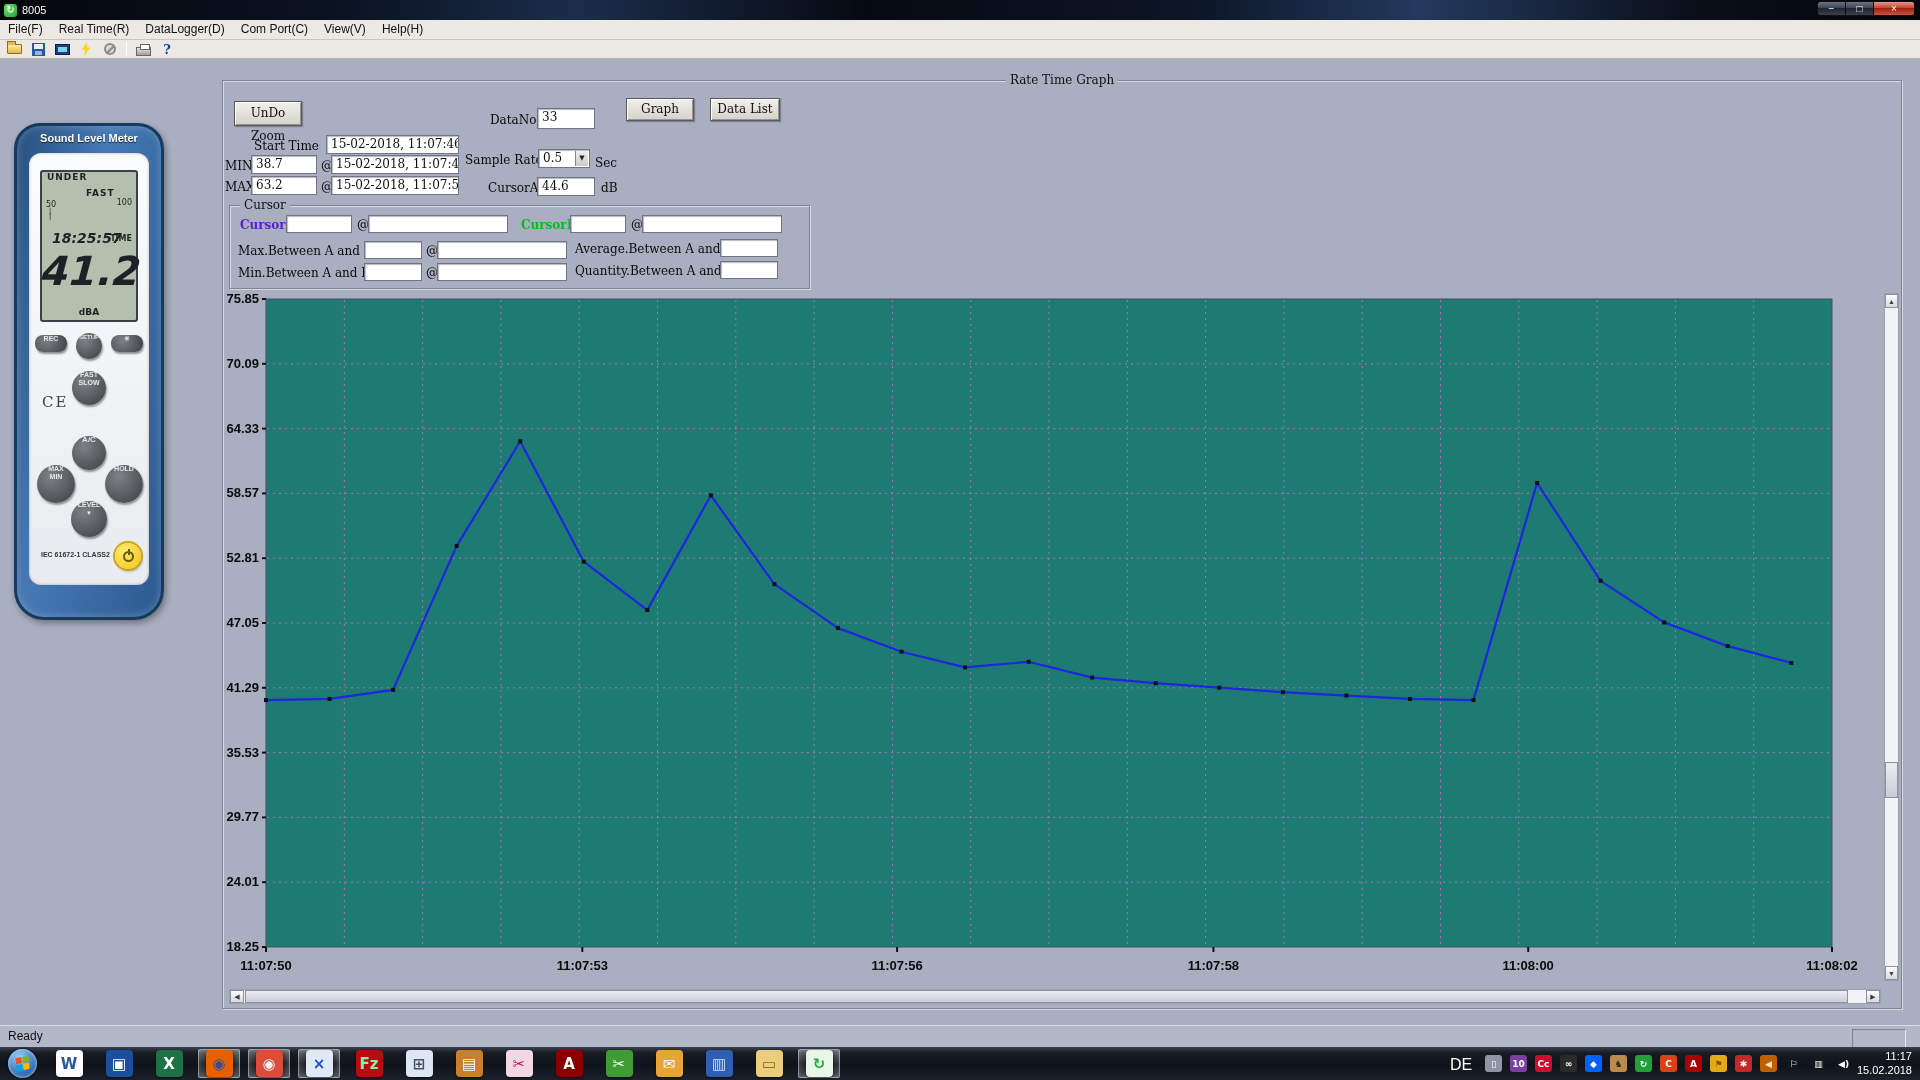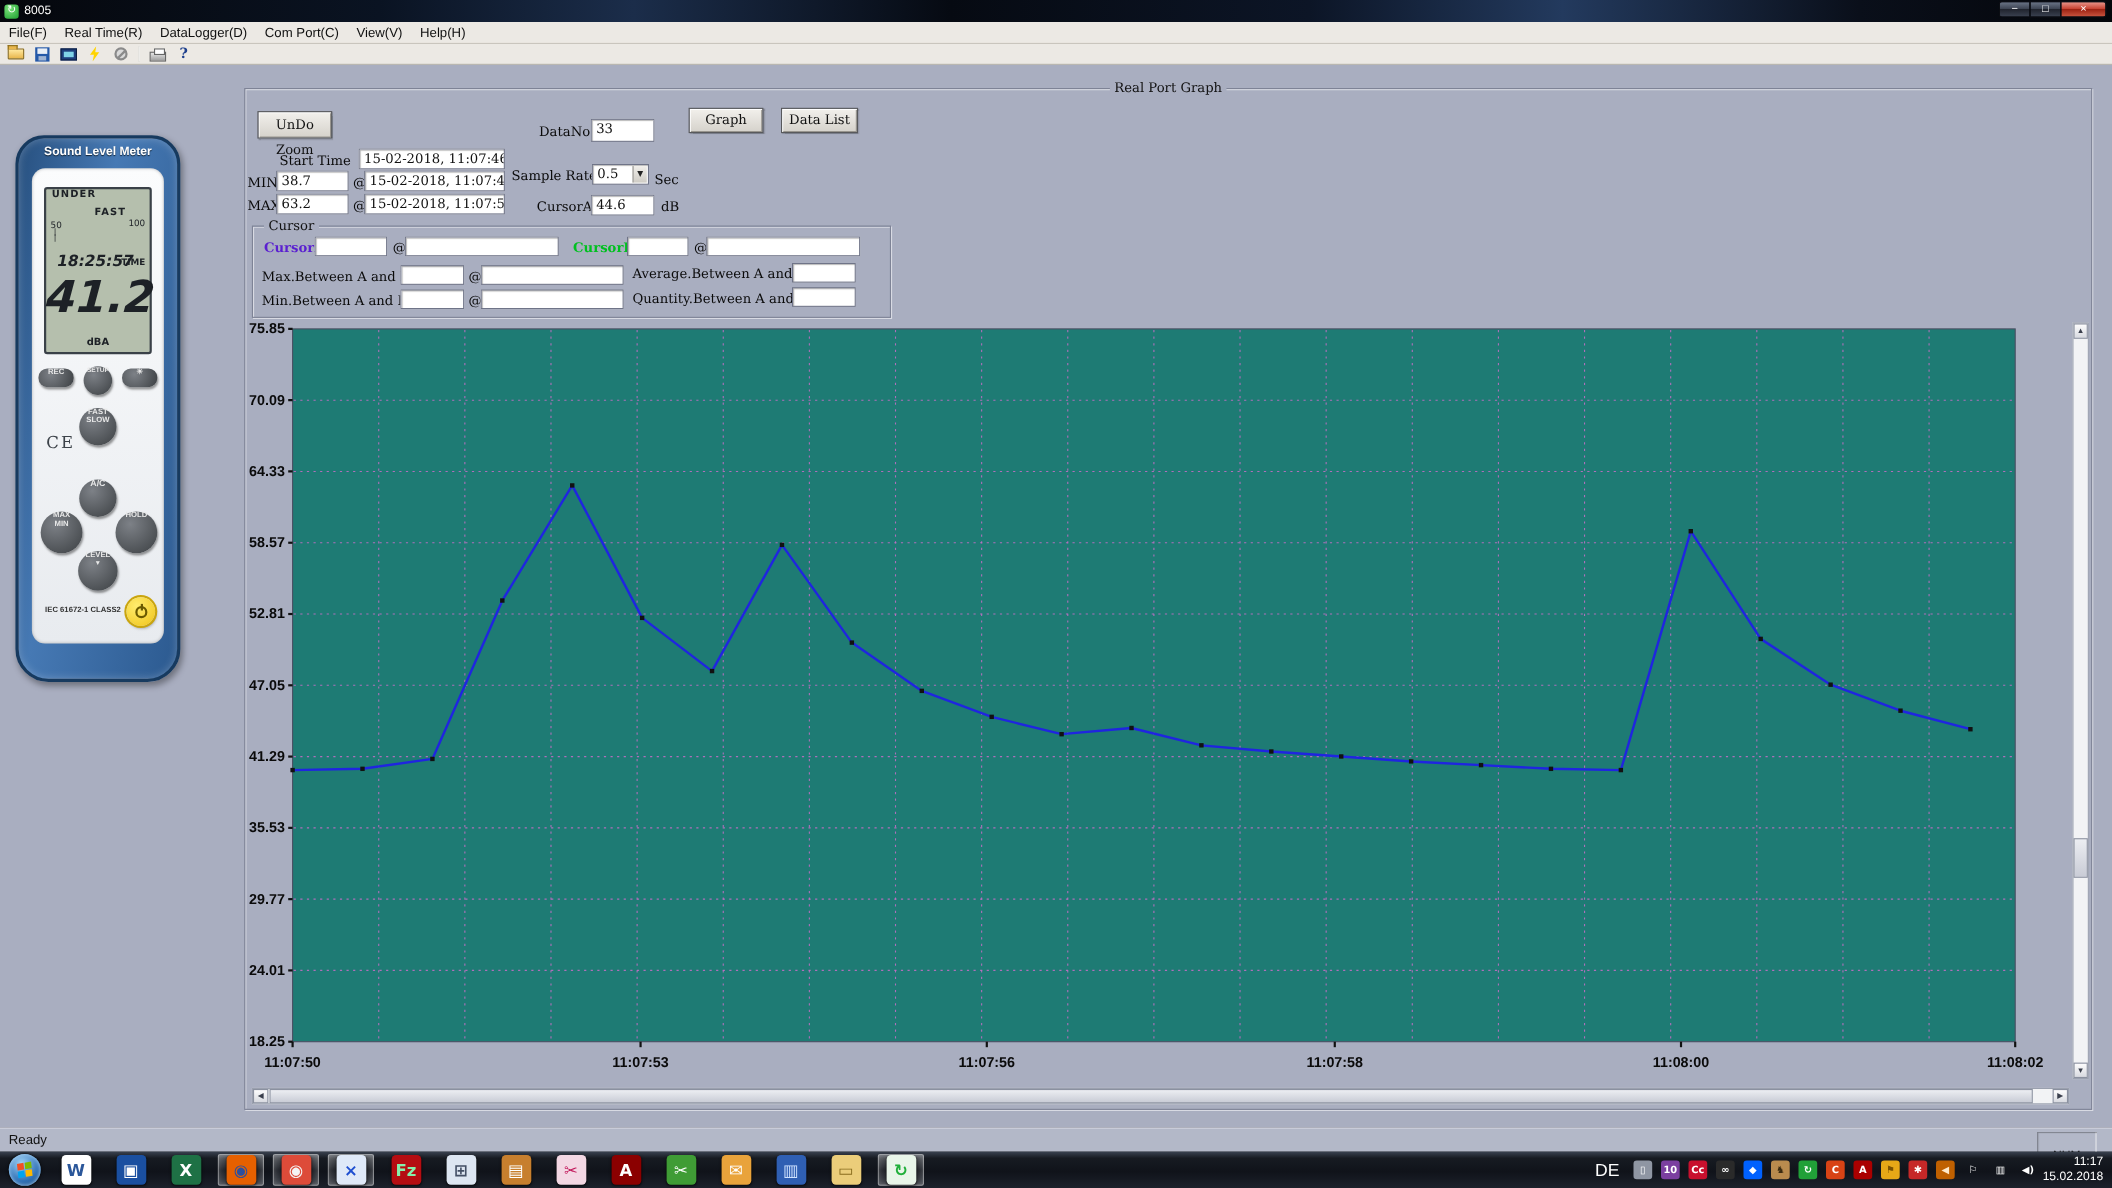--- a/index.html
+++ b/index.html
@@ -17,21 +17,21 @@
   #title-text { font-size:11px; text-shadow:0 1px 2px #000; }
   .wbtns { position:absolute; right:5px; top:1px; display:flex; }
   .wbtn { width:28px; height:15px; font-size:10px; line-height:14px; text-align:center; color:#fff;
     background:linear-gradient(#6a7486,#39404e 50%,#20242e 50%,#3a4150); border:1px solid #0c0e14; border-right:none; }
   .wbtn:first-child { border-radius:3px 0 0 3px; }
   .wbtn.close { background:linear-gradient(#e8948a,#c33b2a 50%,#9c2212 50%,#c8543f); border-radius:0 3px 3px 0;
     border-right:1px solid #0c0e14; width:42px; }
 
   
   #menubar { left:0; top:20px; width:1920px; height:20px; background:#ece9e4; border-bottom:1px solid #c9c5bd;
-    display:flex; align-items:center; font-size:12px; color:#111; }
+    display:flex; font-size:12px; color:#111; }
   .menu-item { padding:2px 8px; }
   #toolbar { left:0; top:40px; width:1920px; height:19px; background:#ece9e4; border-bottom:1px solid #b9b5ac;
     display:flex; align-items:center; gap:4px; padding-left:4px; }
   .tbi { width:20px; height:16px; display:flex; align-items:center; justify-content:center; }
   .tb-sep { width:1px; height:14px; background:#b0aca3; border-right:1px solid #fff; margin:0 2px; }
   .ico-folder { width:15px; height:10px; background:linear-gradient(#ffe9a0,#e8b64c); border:1px solid #8a6d1f; border-radius:1px; position:relative; }
   .ico-folder:before { content:""; position:absolute; left:-1px; top:-4px; width:7px; height:3px; background:#e8b64c; border:1px solid #8a6d1f; border-bottom:none; }
   .ico-save { width:13px; height:13px; background:#2458a8; position:relative; }
   .ico-save:before { content:""; position:absolute; left:2px; top:1px; width:9px; height:5px; background:#e9eef6; }
   .ico-save:after { content:""; position:absolute; left:3px; bottom:1px; width:7px; height:4px; background:#9fb3d2; }
@@ -223,21 +223,21 @@
           <span style="font-size:6px;">▼</span>
       </div>
       <div class="cert" style="left:12px;top:398px;">IEC 61672-1 CLASS2</div>
       <div class="pwr" style="left:86px;top:390px;">
           <div class="pwr-glyph"></div>
         </div>
     </div>
   </div>
 
   <div id="rtg-group" class="group">
-    <div class="legend" id="rtg-legend">Real Port Graph</div>
+    <div class="legend" id="rtg-legend">Rate Time Graph</div>
 
     <div class="btn3d" style="left:11px;top:20px;width:68px;height:25px;line-height:23px;">UnDo Zoom</div>
 
     <div class="lab" style="left:31px;top:58px;">Start Time</div>
     <div class="field" style="left:103px;top:54px;width:133px;height:19px;">15-02-2018, 11:07:46</div>
 
     <div class="lab" style="left:2px;top:78px;">MIN</div>
     <div class="field" style="left:28px;top:74px;width:66px;height:19px;">38.7</div>
     <div class="lab" style="left:98px;top:78px;">@</div>
     <div class="field" style="left:108px;top:74px;width:128px;height:19px;">15-02-2018, 11:07:46</div>

